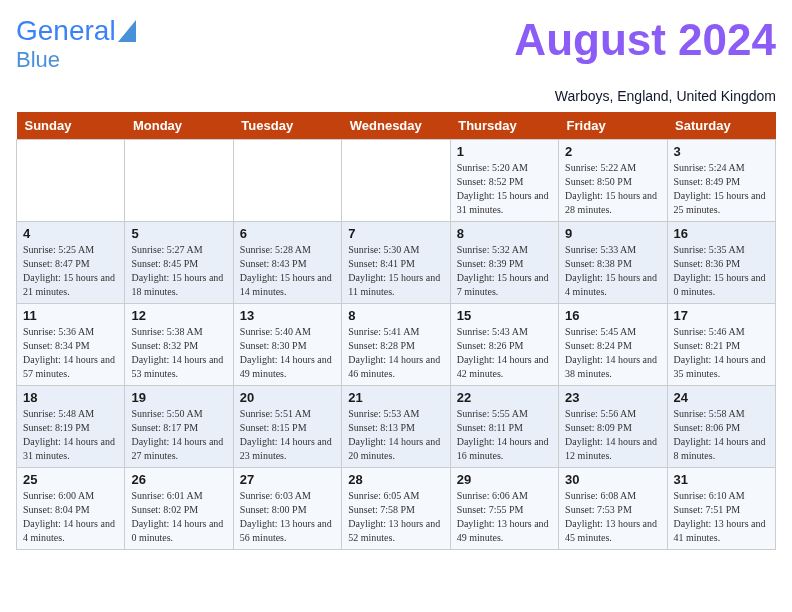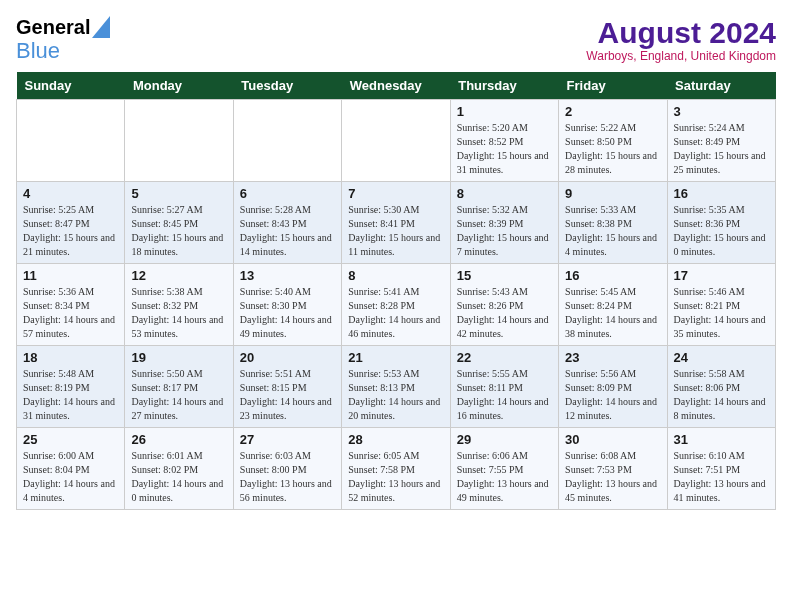--- a/index.html
+++ b/index.html
@@ -15,50 +15,51 @@
       justify-content: space-between;
       align-items: flex-start;
       margin-bottom: 8px;
     }
     .logo {
       display: flex;
       flex-direction: column;
       align-items: flex-start;
     }
     .logo-text {
-      font-size: 20px;
-      font-weight: bold;
-      color: #000000;
+      font-size: 28px;
+      font-weight: normal;
+      color: #3b82f6;
       line-height: 1.1;
     }
     .logo-blue {
       color: #4a90d9;
       font-size: 22px;
       font-weight: normal;
     }
     .title-block {
       text-align: right;
     }
     .month-year {
-      font-size: 30px;
+      font-size: 44px;
       font-weight: bold;
-      color: #4c1d95;
+      color: #8b5cf6;
       line-height: 1.1;
     }
     .location {
-      font-size: 12px;
-      color: #be185d;
+      font-size: 14px;
+      color: #0f172a;
+      margin-top: 24px;
     }
     table {
       width: 100%;
       border-collapse: collapse;
       font-size: 11px;
     }
     thead tr th {
-      background: #14532d;
+      background: #c2410c;
       color: #fff;
       text-align: left;
       padding: 6px 8px;
       font-size: 13px;
       font-weight: bold;
     }
     tbody tr td {
       border: 1px solid #ccc;
       vertical-align: top;
       padding: 4px 6px;

